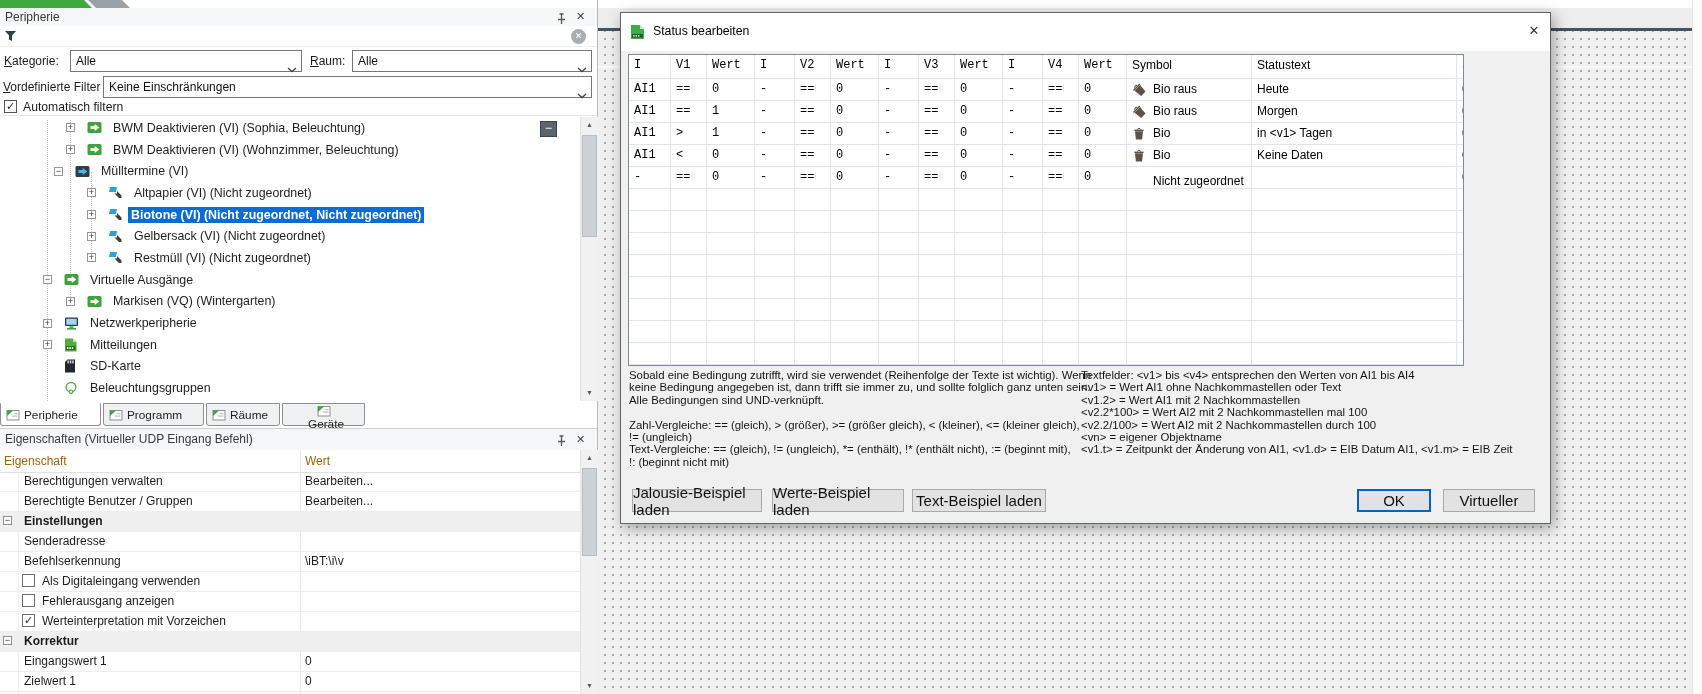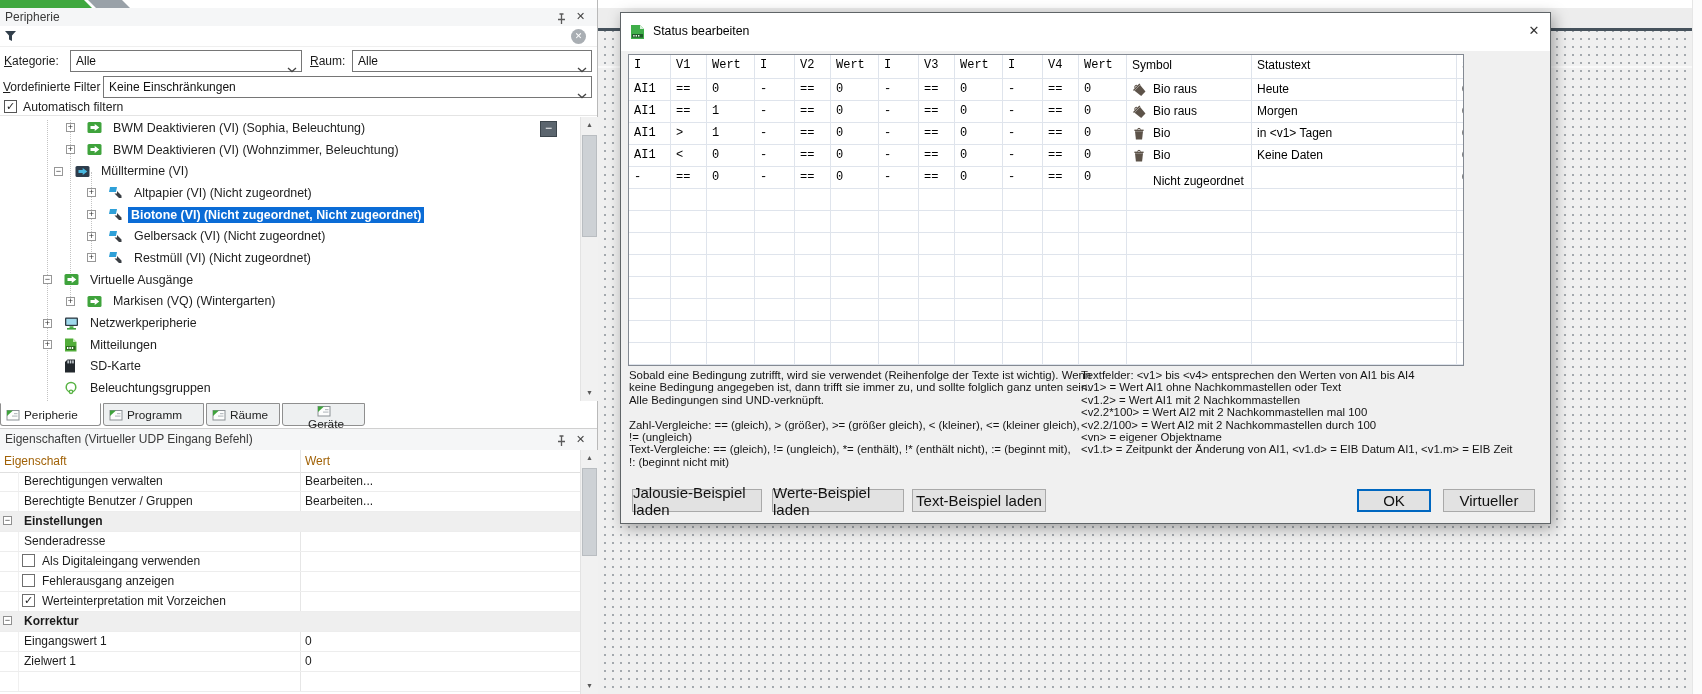--- a/index.html
+++ b/index.html
@@ -409,20 +409,26 @@
         </div>
         <div class="prop-row group">
           <span class="gbox">−</span>
           <span class="plabel">Einstellungen</span>
         </div>
         <div class="prop-row">
           <span class="gline"></span>
           <span class="vline"></span>
           <span class="plabel">Senderadresse</span>
           <span class="pvalue"></span>
+        </div>
+        <div class="prop-row">
+          <span class="gline"></span>
+          <span class="vline"></span>
+          <span class="plabel">Befehlserkennung</span>
+          <span class="pvalue">\iBT:\i\v</span>
         </div>
         <div class="prop-row">
           <span class="gline"></span>
           <span class="vline"></span>
           <span class="pchk"></span>
           <span class="clabel">Als Digitaleingang verwenden</span>
         </div>
         <div class="prop-row">
           <span class="gline"></span>
           <span class="vline"></span>

